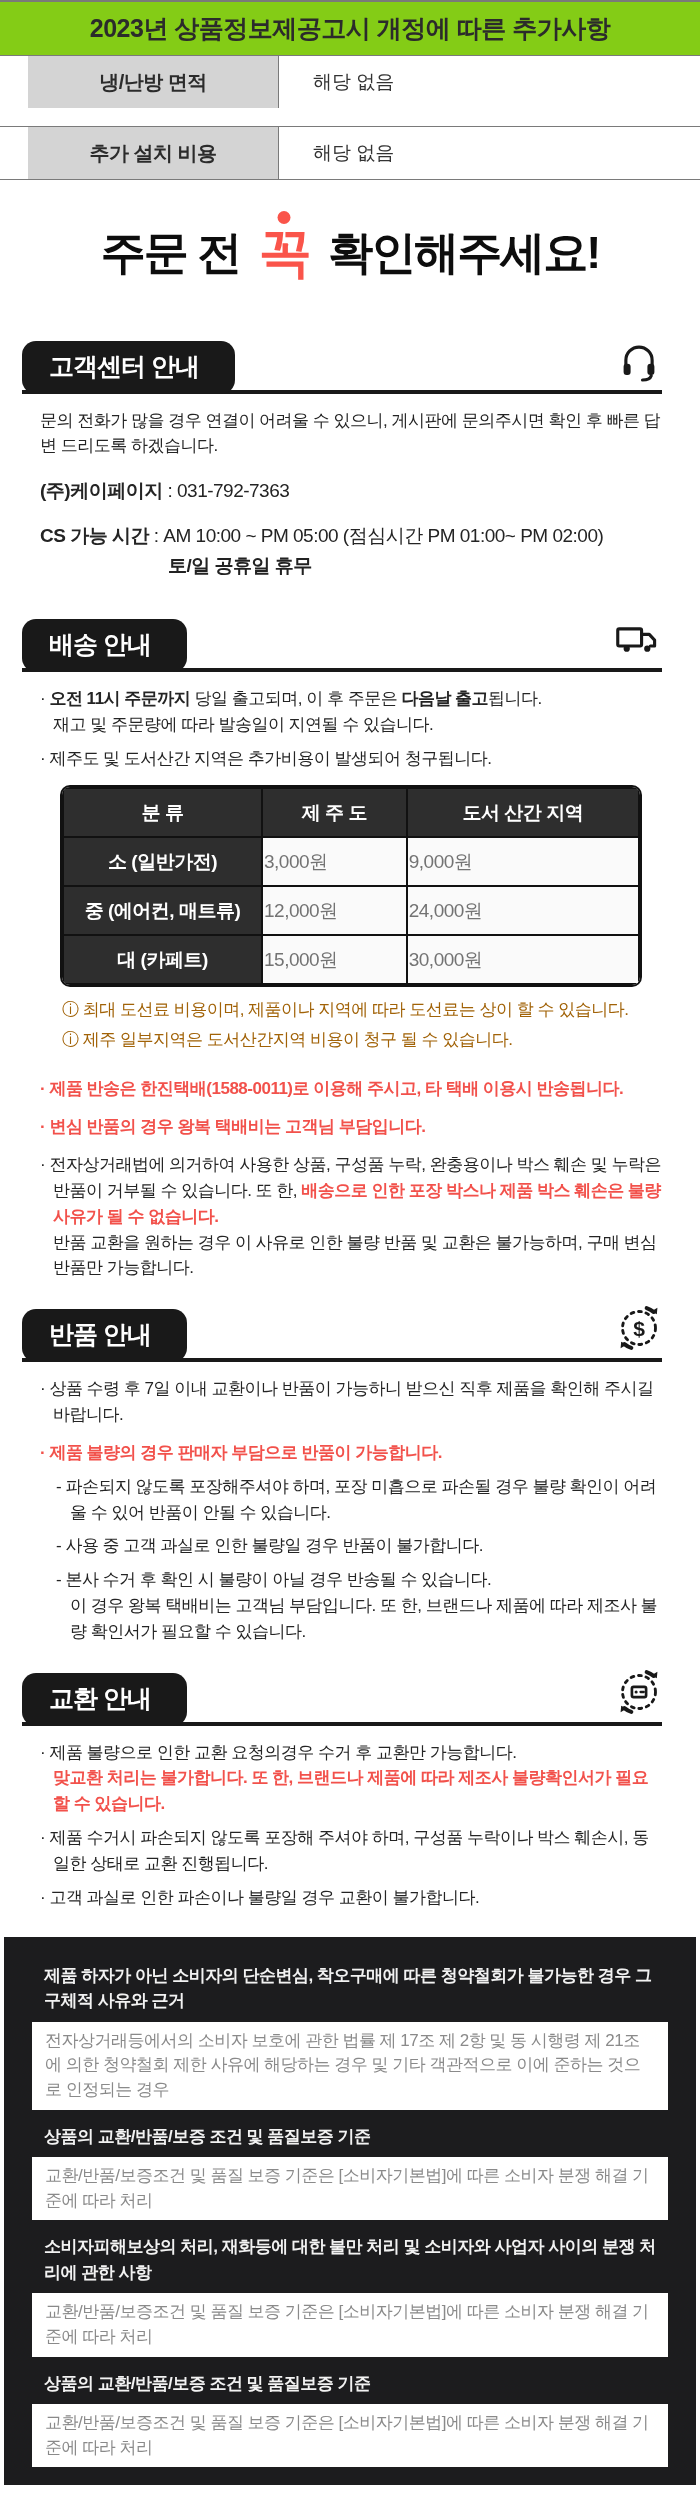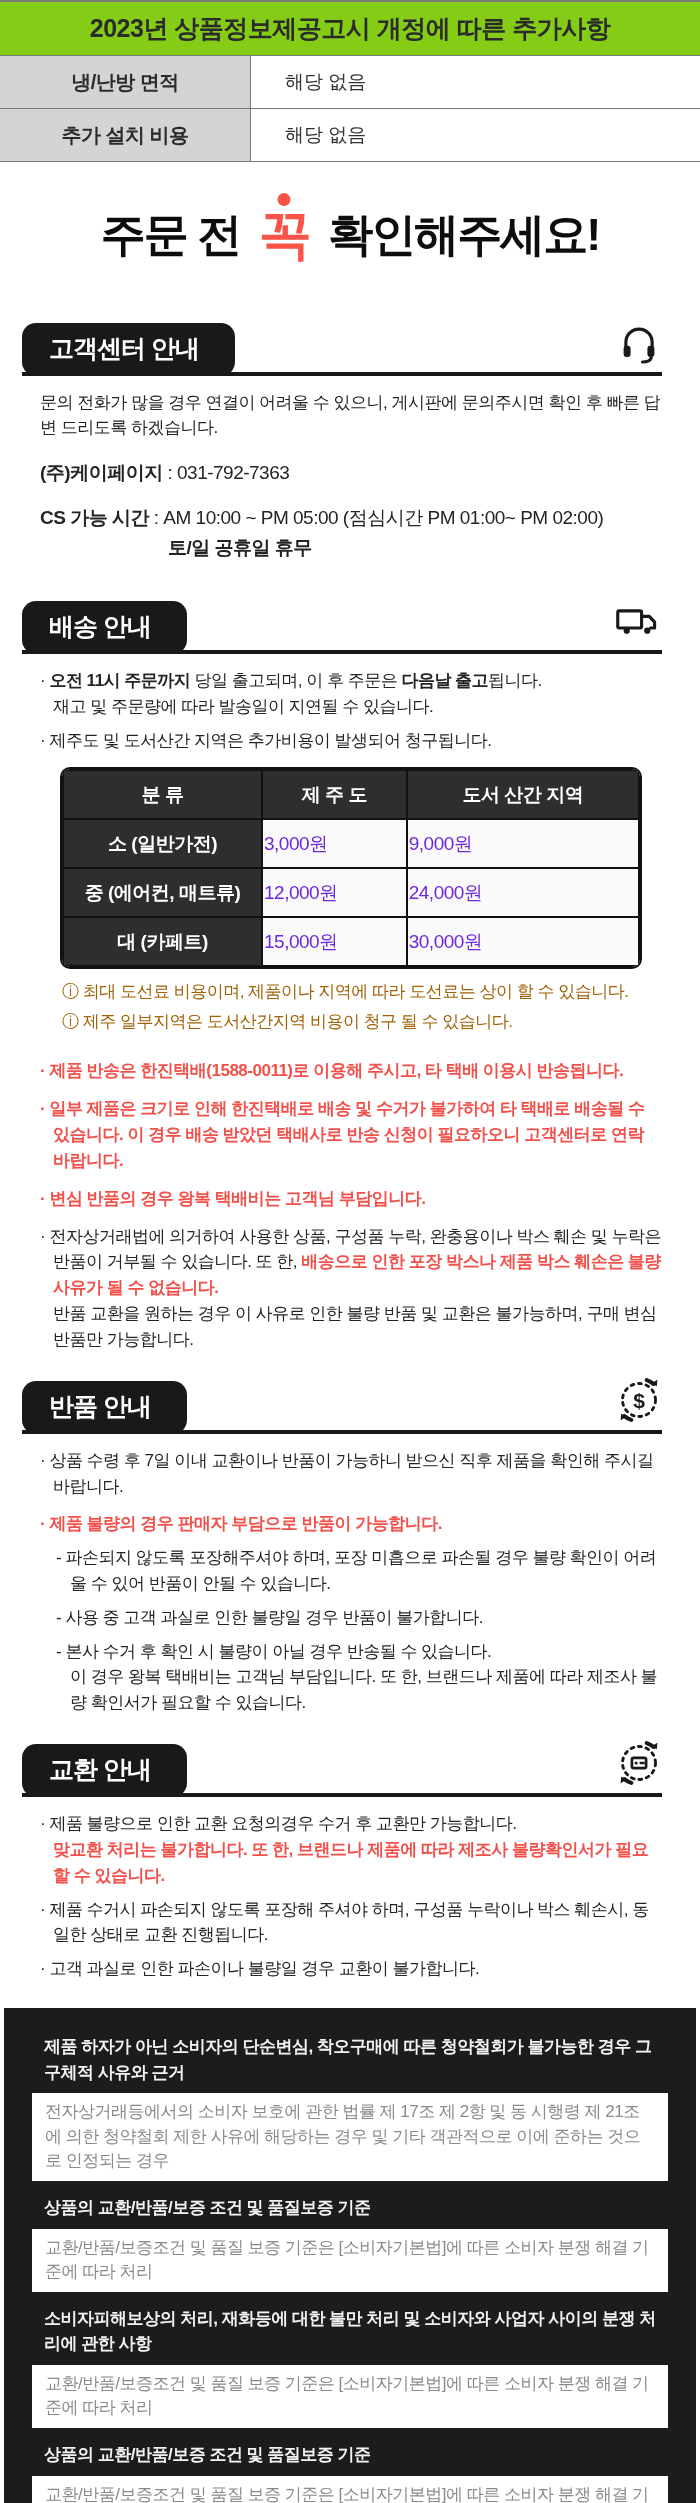--- a/index.html
+++ b/index.html
@@ -1,22 +1,22 @@
 <!DOCTYPE html>
 <html lang="ko"><head>
 <meta charset="utf-8">
 <style>
   html,body{margin:0;padding:0;background:#fff;}
   .wrap{width:700px;margin:0 auto;background:#fff;font-family:"Liberation Sans",sans-serif;color:#222;}
   
   .tt{border-top:2px solid #7a7a7a;border-bottom:1px solid #7a7a7a;}
   .tt-header{background:#84cc16;height:53px;display:flex;align-items:center;justify-content:center;
              font-size:25px;font-weight:800;color:#2b2b2b;border-bottom:1px solid #7a7a7a;letter-spacing:-0.5px;}
-  .tt-row{display:flex;height:52px;}
-  .tt-row + .tt-row{border-top:1px solid #7a7a7a;}
+  .tt-row{display:flex;height:52px;padding-left:28px;}
+  .tt-row + .tt-row{border-top:1px solid #7a7a7a;margin-top:18px;}
   .tt-label{width:250px;background:#d4d4d4;display:flex;align-items:center;justify-content:center;
             font-weight:800;font-size:20px;color:#2b2b2b;border-right:1px solid #7a7a7a;letter-spacing:-0.5px;}
   .tt-value{flex:1;display:flex;align-items:center;padding-left:34px;font-size:19px;color:#333;}
   
   .headline{text-align:center;margin:44px 0 0;font-size:45px;font-weight:800;color:#0d0d0d;letter-spacing:-2px;line-height:1.3;}
   .kkok{color:#fa544a;display:inline-block;position:relative;font-size:53px;line-height:1;margin:0 8px;vertical-align:-3px;}
   .kkok::before{content:"";position:absolute;top:-15px;left:50%;transform:translateX(-50%);
                 width:13px;height:13px;border-radius:50%;background:#fa544a;}
   
   .sec-head{margin:0 38px 0 22px;border-bottom:4px solid #191919;display:flex;justify-content:space-between;align-items:flex-end;}
@@ -32,21 +32,21 @@
   .b{font-weight:800;}
   .r{color:#f2514b;font-weight:800;}
   .cs2{margin:2px 38px 0 168px;font-size:19px;font-weight:800;letter-spacing:-0.5px;}
   .note{font-size:17px;color:#a16207;margin:4px 0 0 62px;line-height:1.5;letter-spacing:-0.5px;}
   .gap-sm{margin-top:8px;} .gap-md{margin-top:12px;} .gap-lg{margin-top:24px;}
   
   .ship-wrap{margin:14px 0 0 60px;width:578px;border:2px solid #111;border-radius:10px;overflow:hidden;}
   .ship{width:100%;border-collapse:collapse;font-size:19px;letter-spacing:-0.5px;}
   .ship th,.ship td{border:2px solid #111;height:45px;}
   .ship th{background:#2e2e2e;color:#fff;font-weight:800;}
-  .ship td{background:#fafafa;color:#6d28d9;}
+  .ship td{background:#fafafa;color:#737373;}
   .ship .rowhead{background:#2e2e2e;color:#fff;font-weight:800;width:195px;}
   
   .footer{background:#1c1c1e;margin:26px 4px 0;padding:20px 0 18px;}
   .f-head{color:#f2f2f2;font-weight:800;font-size:17px;line-height:1.5;margin:14px 40px 8px;letter-spacing:-0.5px;}
   .f-item:first-child .f-head{margin-top:6px;}
   .f-box{background:#fff;color:#8a8a8a;font-size:17px;line-height:1.45;margin:0 28px;padding:7px 13px;letter-spacing:-0.5px;}
 </style>
 </head>
 <body>
 
@@ -122,21 +122,20 @@
           <td>15,000원</td>
           <td>30,000원</td>
         </tr>
       </tbody>
         </table>
     </div>
     <p class="note" style="margin-top:10px">ⓘ 최대 도선료 비용이며, 제품이나 지역에 따라 도선료는 상이 할 수 있습니다.</p>
     <p class="note">ⓘ 제주 일부지역은 도서산간지역 비용이 청구 될 수 있습니다.</p>
 
     <p class="p hang gap-lg"><span class="b r">· 제품 반송은 한진택배(1588-0011)로 이용해 주시고, 타 택배 이용시 반송됩니다.</span></p>
-    <p class="p hang gap-md"><span class="b r">· 일부 제품은 크기로 인해 한진택배로 배송 및 수거가 불가하여 타 택배로 배송될 수 있습니다. 이 경우 배송 받았던 택배사로 반송 신청이 필요하오니 고객센터로 연락 바랍니다.</span></p>
     <p class="p hang gap-md"><span class="b r">· 변심 반품의 경우 왕복 택배비는 고객님 부담입니다.</span></p>
     <p class="p hang gap-md"><span>· 전자상거래법에 의거하여 사용한 상품, 구성품 누락, 완충용이나 박스 훼손 및 누락은 반품이 거부될 수 있습니다. 또 한, </span><span class="b r">배송으로 인한 포장 박스나 제품 박스 훼손은 불량 사유가 될 수 없습니다.</span><br><span>반품 교환을 원하는 경우 이 사유로 인한 불량 반품 및 교환은 불가능하며, 구매 변심 반품만 가능합니다.</span></p>
   </section>
 
   <section>
     <div class="sec-head mt-returns">
       <span class="badge">반품 안내</span>
       <span class="sec-icon">
         <svg width="46" height="46" viewBox="0 0 24 24" fill="none" stroke="#191919" stroke-width="1.5" stroke-linecap="round">
           <circle cx="12" cy="12" r="8.6" stroke-dasharray="1.5 2.5"></circle>

